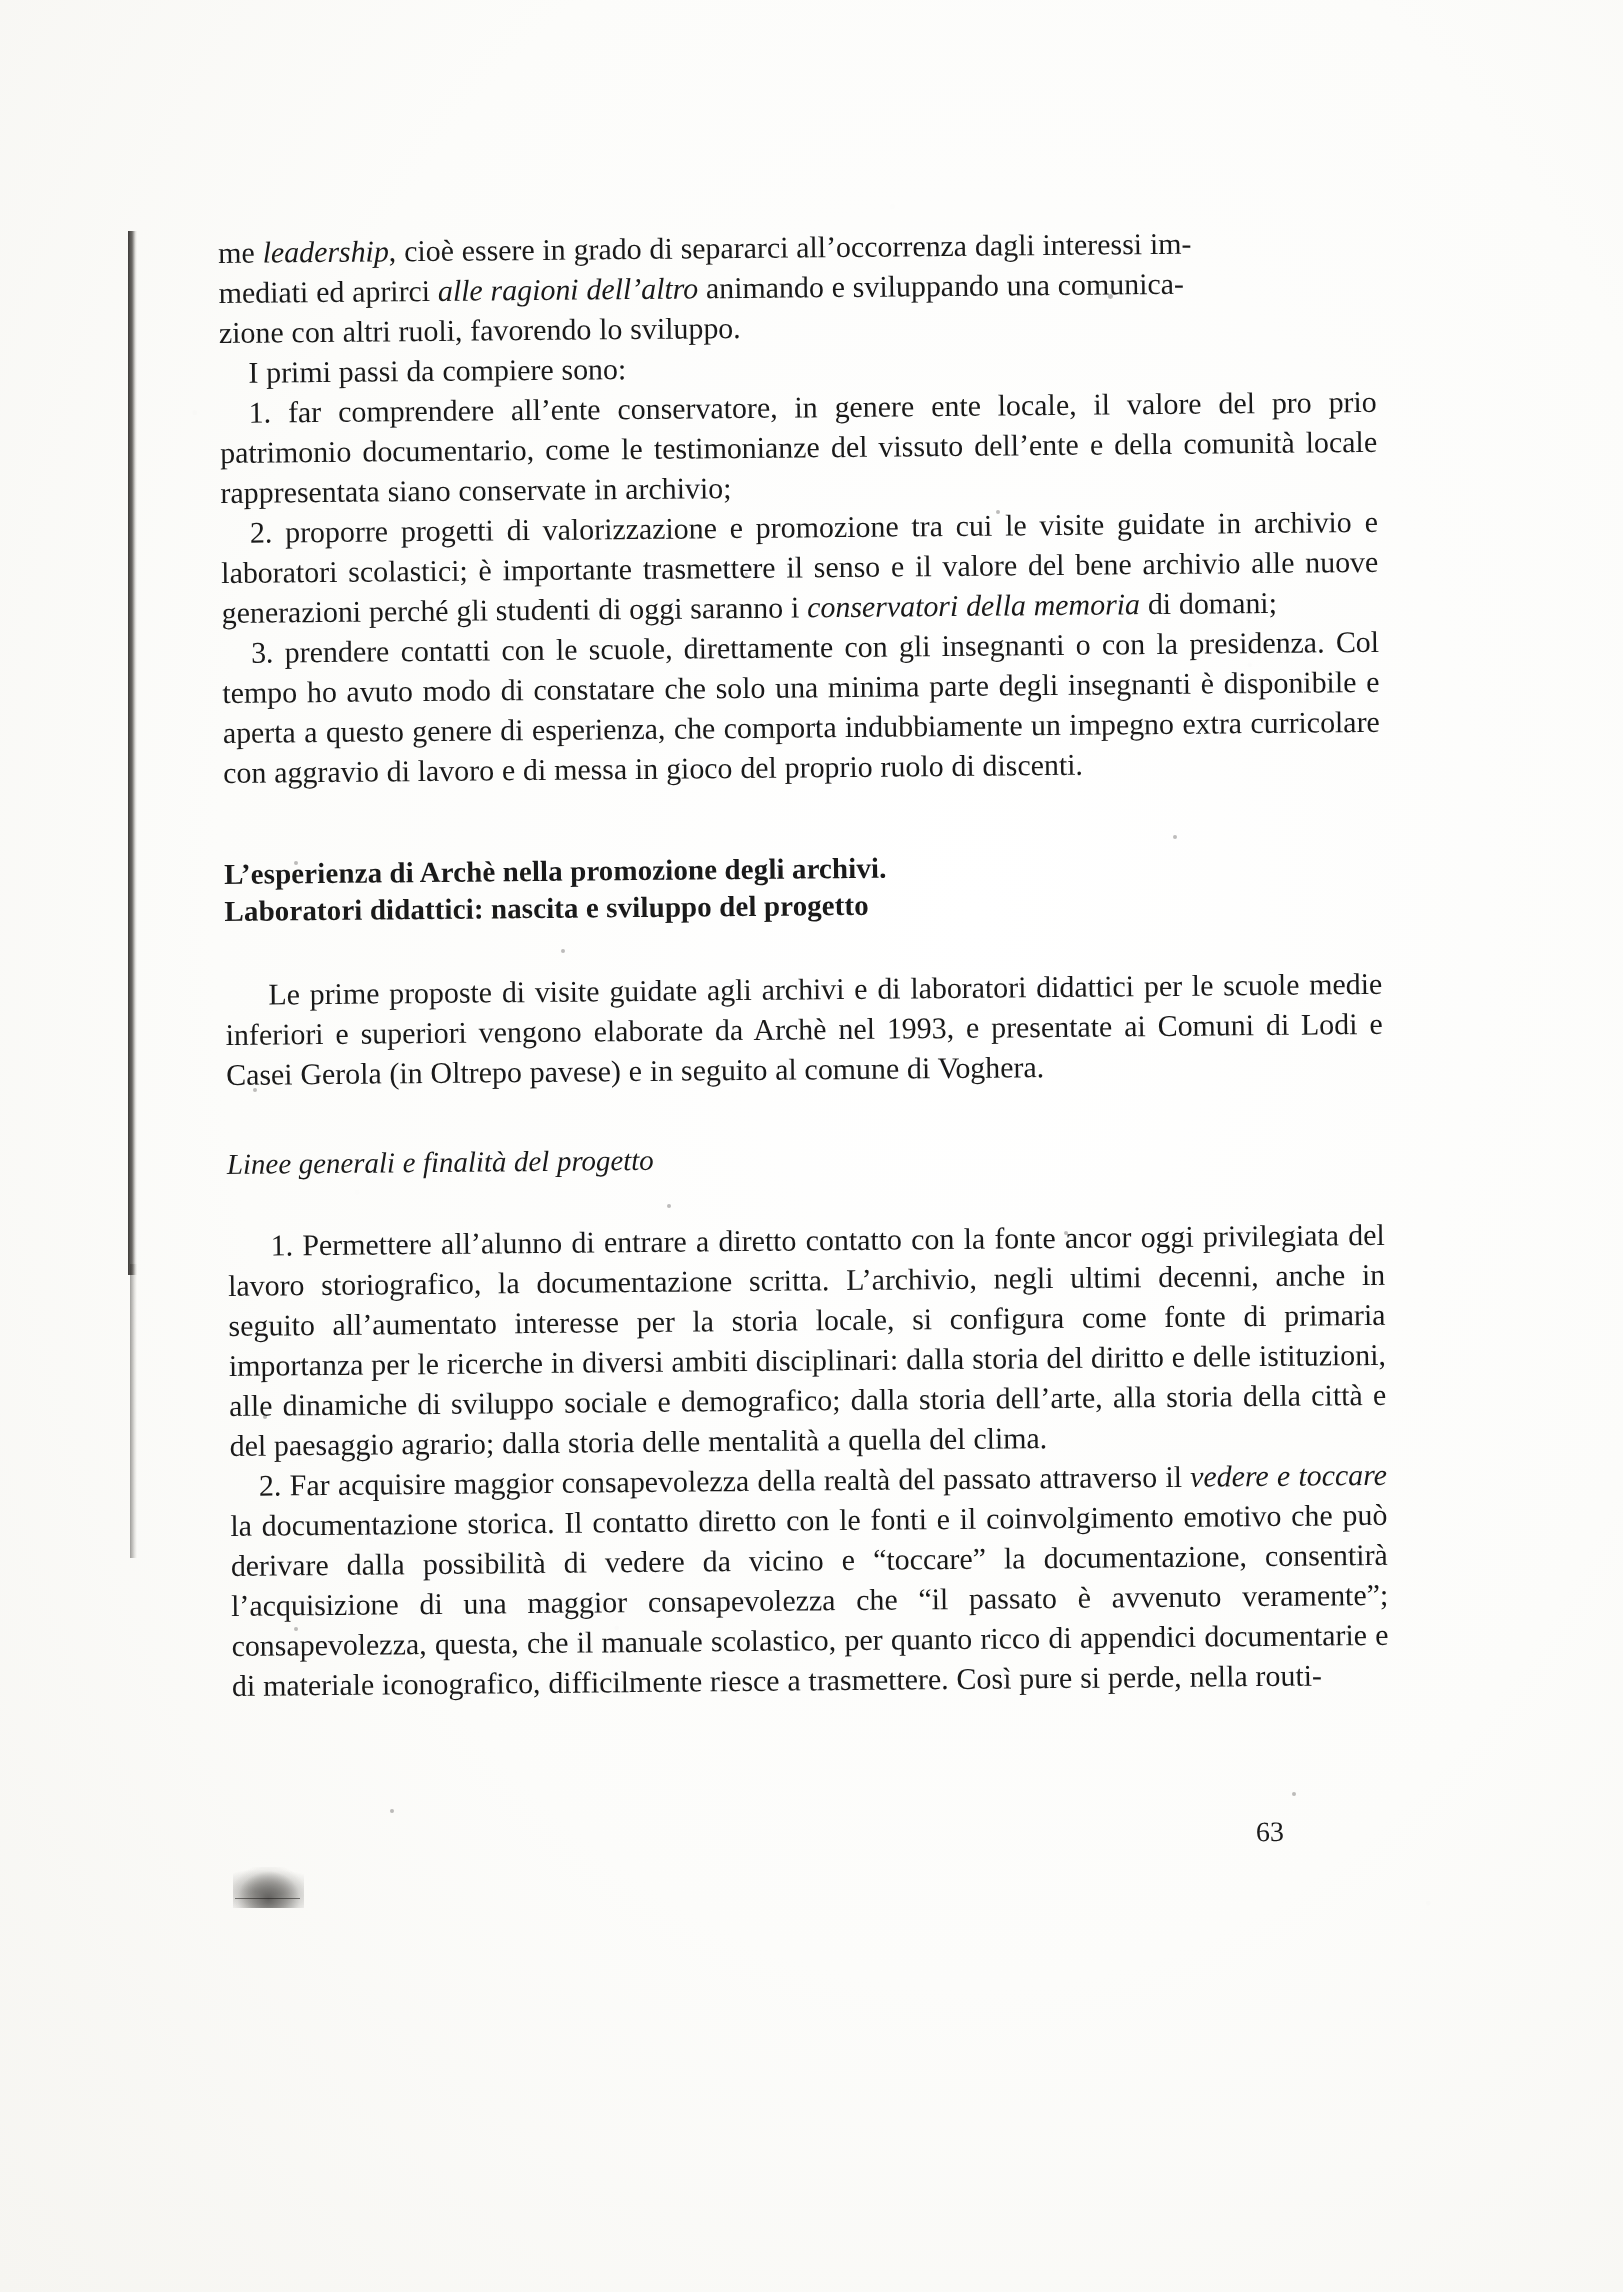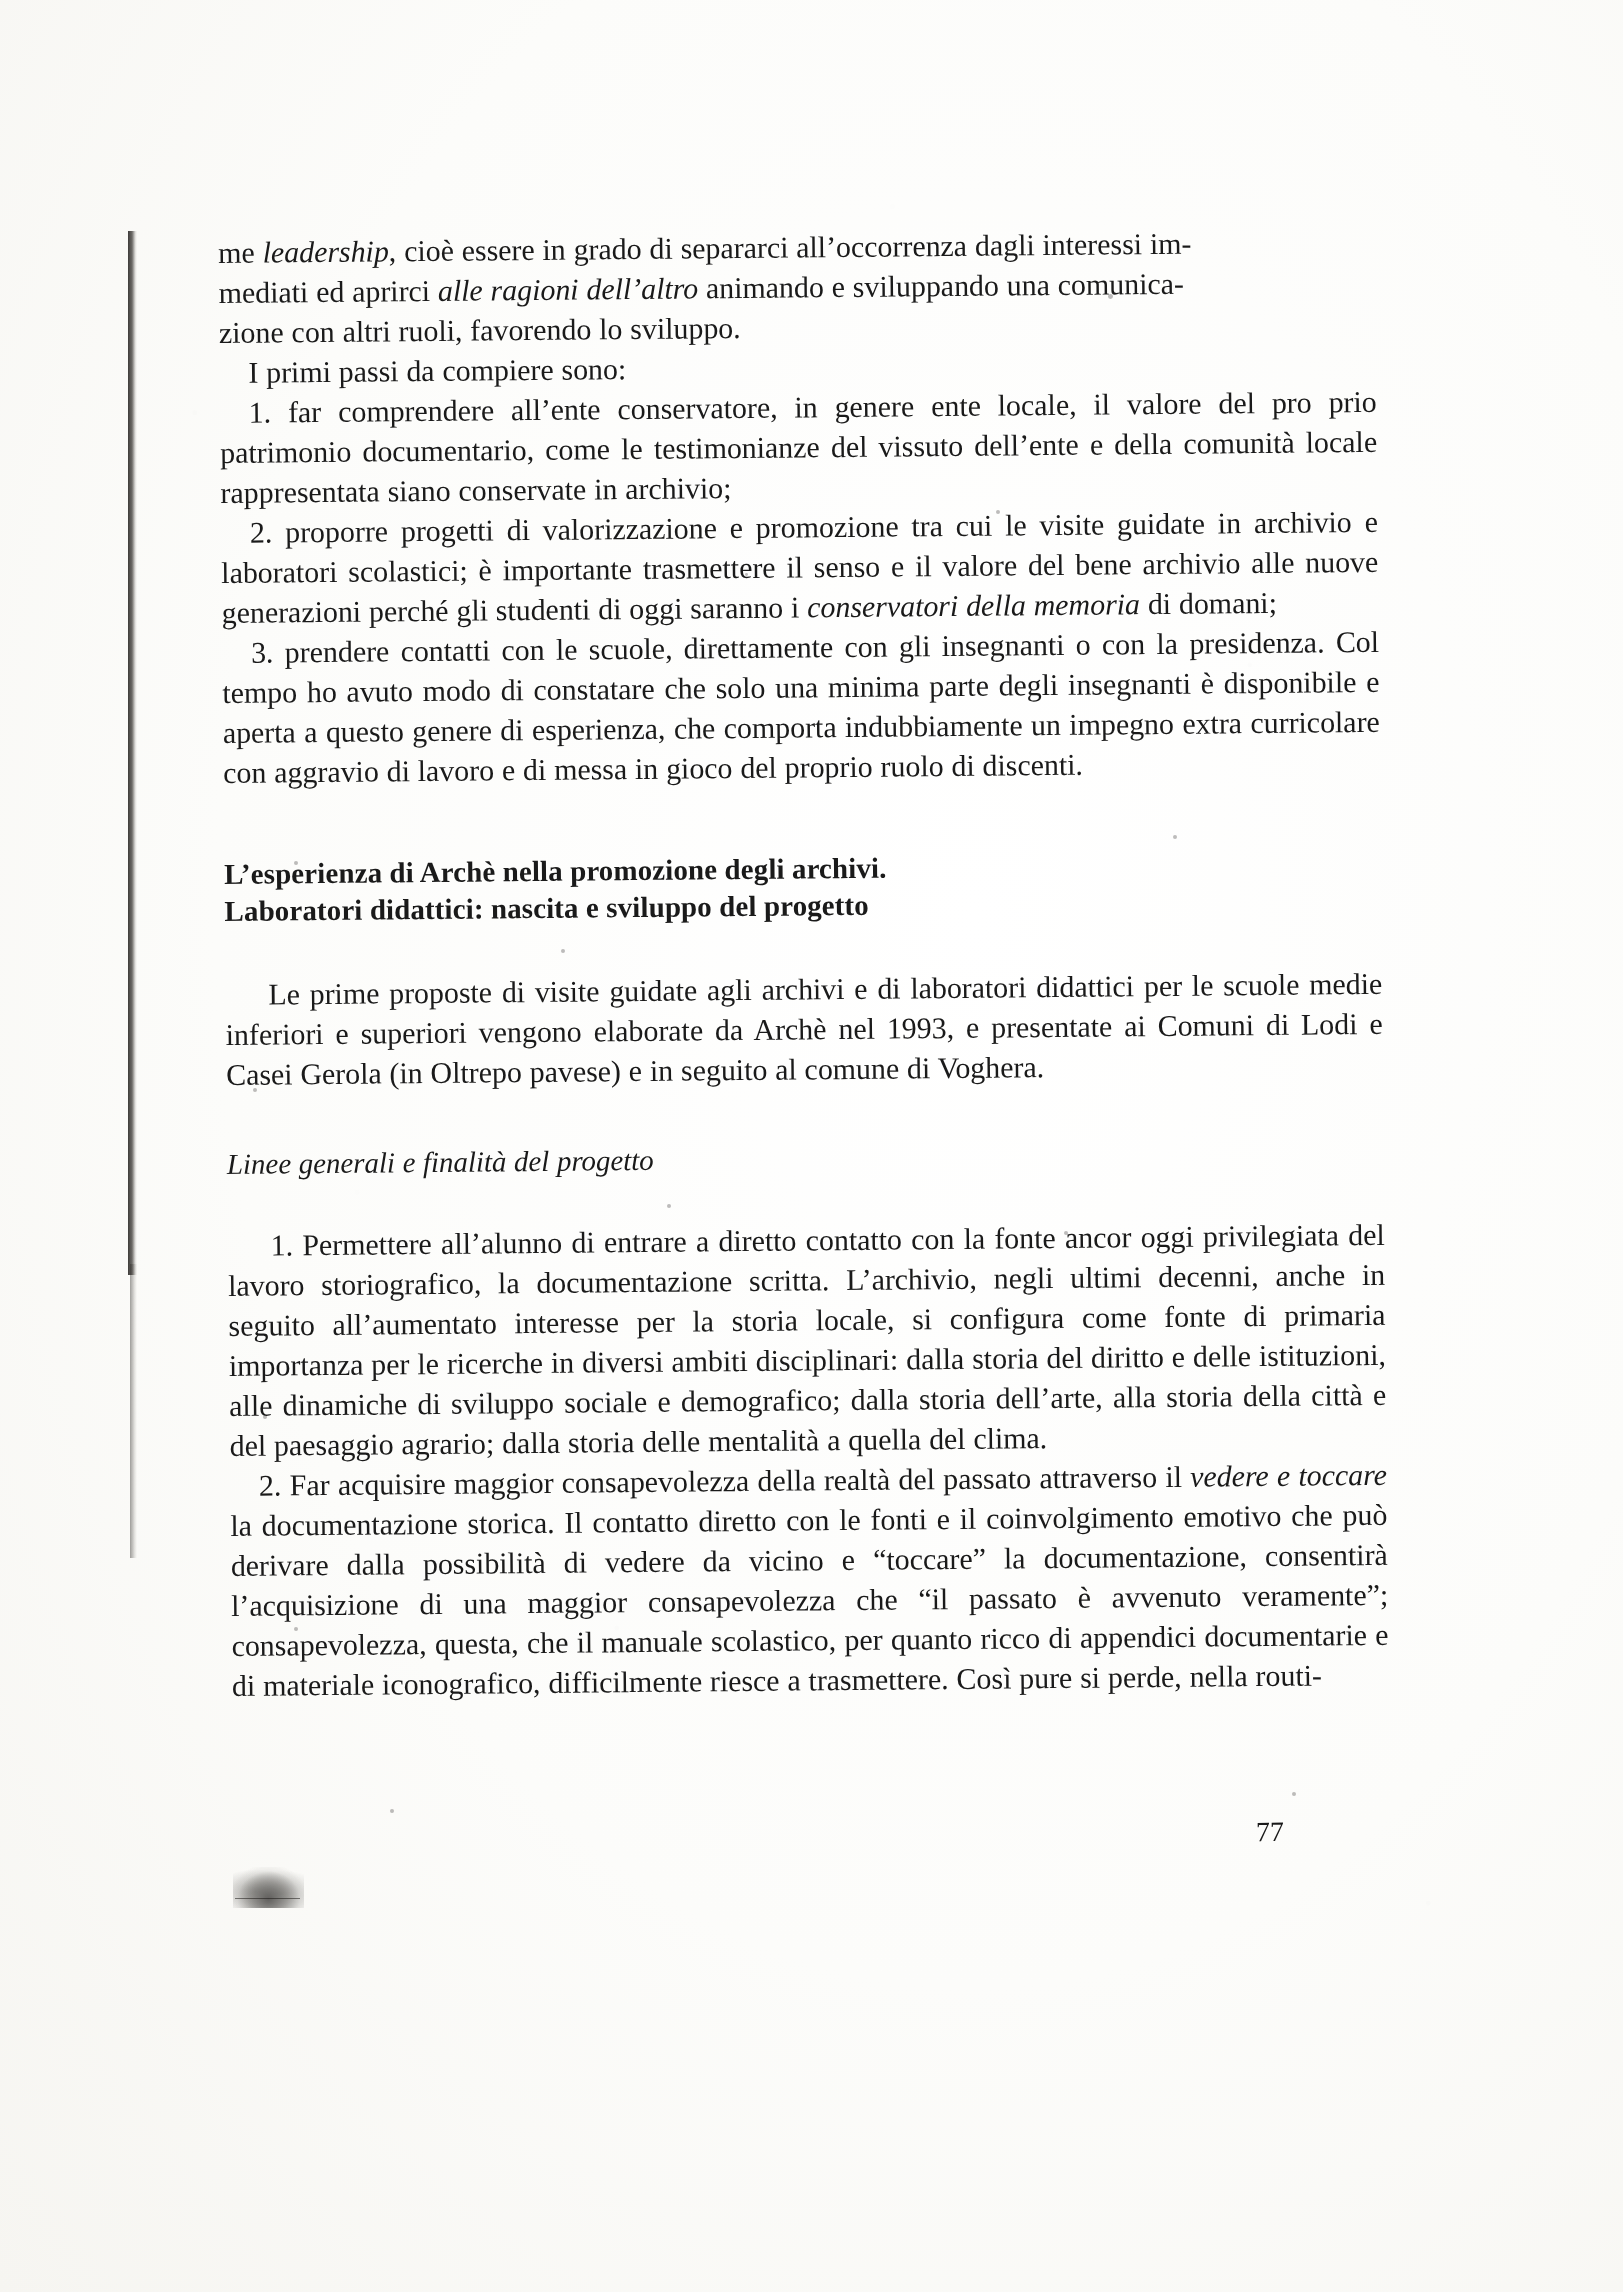--- a/index.html
+++ b/index.html
@@ -222,18 +222,18 @@
     <p class="para gap-list" style="text-indent:43px;">
       <span>1.</span><span> Permettere all’alunno di entrare a diretto contatto con la fonte ancor oggi privilegiata del lavoro storiografico, la documentazione scritta. L’archivio, negli ultimi decenni, anche in seguito all’aumentato interesse per la storia locale, si configura come fonte di primaria importanza per le ricerche in diversi ambiti disciplinari: dalla storia del diritto e delle istituzioni, alle dinamiche di sviluppo sociale e demografico; dalla storia dell’arte, alla storia della città e del paesaggio agrario; dalla storia delle mentalità a quella del clima.</span>
     </p>
 
     <p class="para listpara" style="text-indent:29px;">
       <span>2.</span><span> Far acquisire maggior consapevolezza della realtà del passato attraverso il </span><em>vedere e toccare</em><span> la documentazione storica. Il contatto diretto con le fonti e il coinvolgimento emotivo che può derivare dalla possibilità di vedere da vicino e “toccare” la documentazione, consentirà l’acquisizione di una maggior consapevolezza che “il passato è avvenuto veramente”; consapevolezza, questa, che il manuale scolastico, per quanto ricco di appendici documentarie e di materiale iconografico, difficilmente riesce a trasmettere. Così pure si perde, nella routi-</span>
     </p>
 
   </div>
 
-  <div id="page-number">77</div>
+  <div id="page-number">63</div>
 
   <div id="smudge-artifact"></div>
   <div id="smudge-streaks"></div>
 </div>
 
 
 </body></html>

